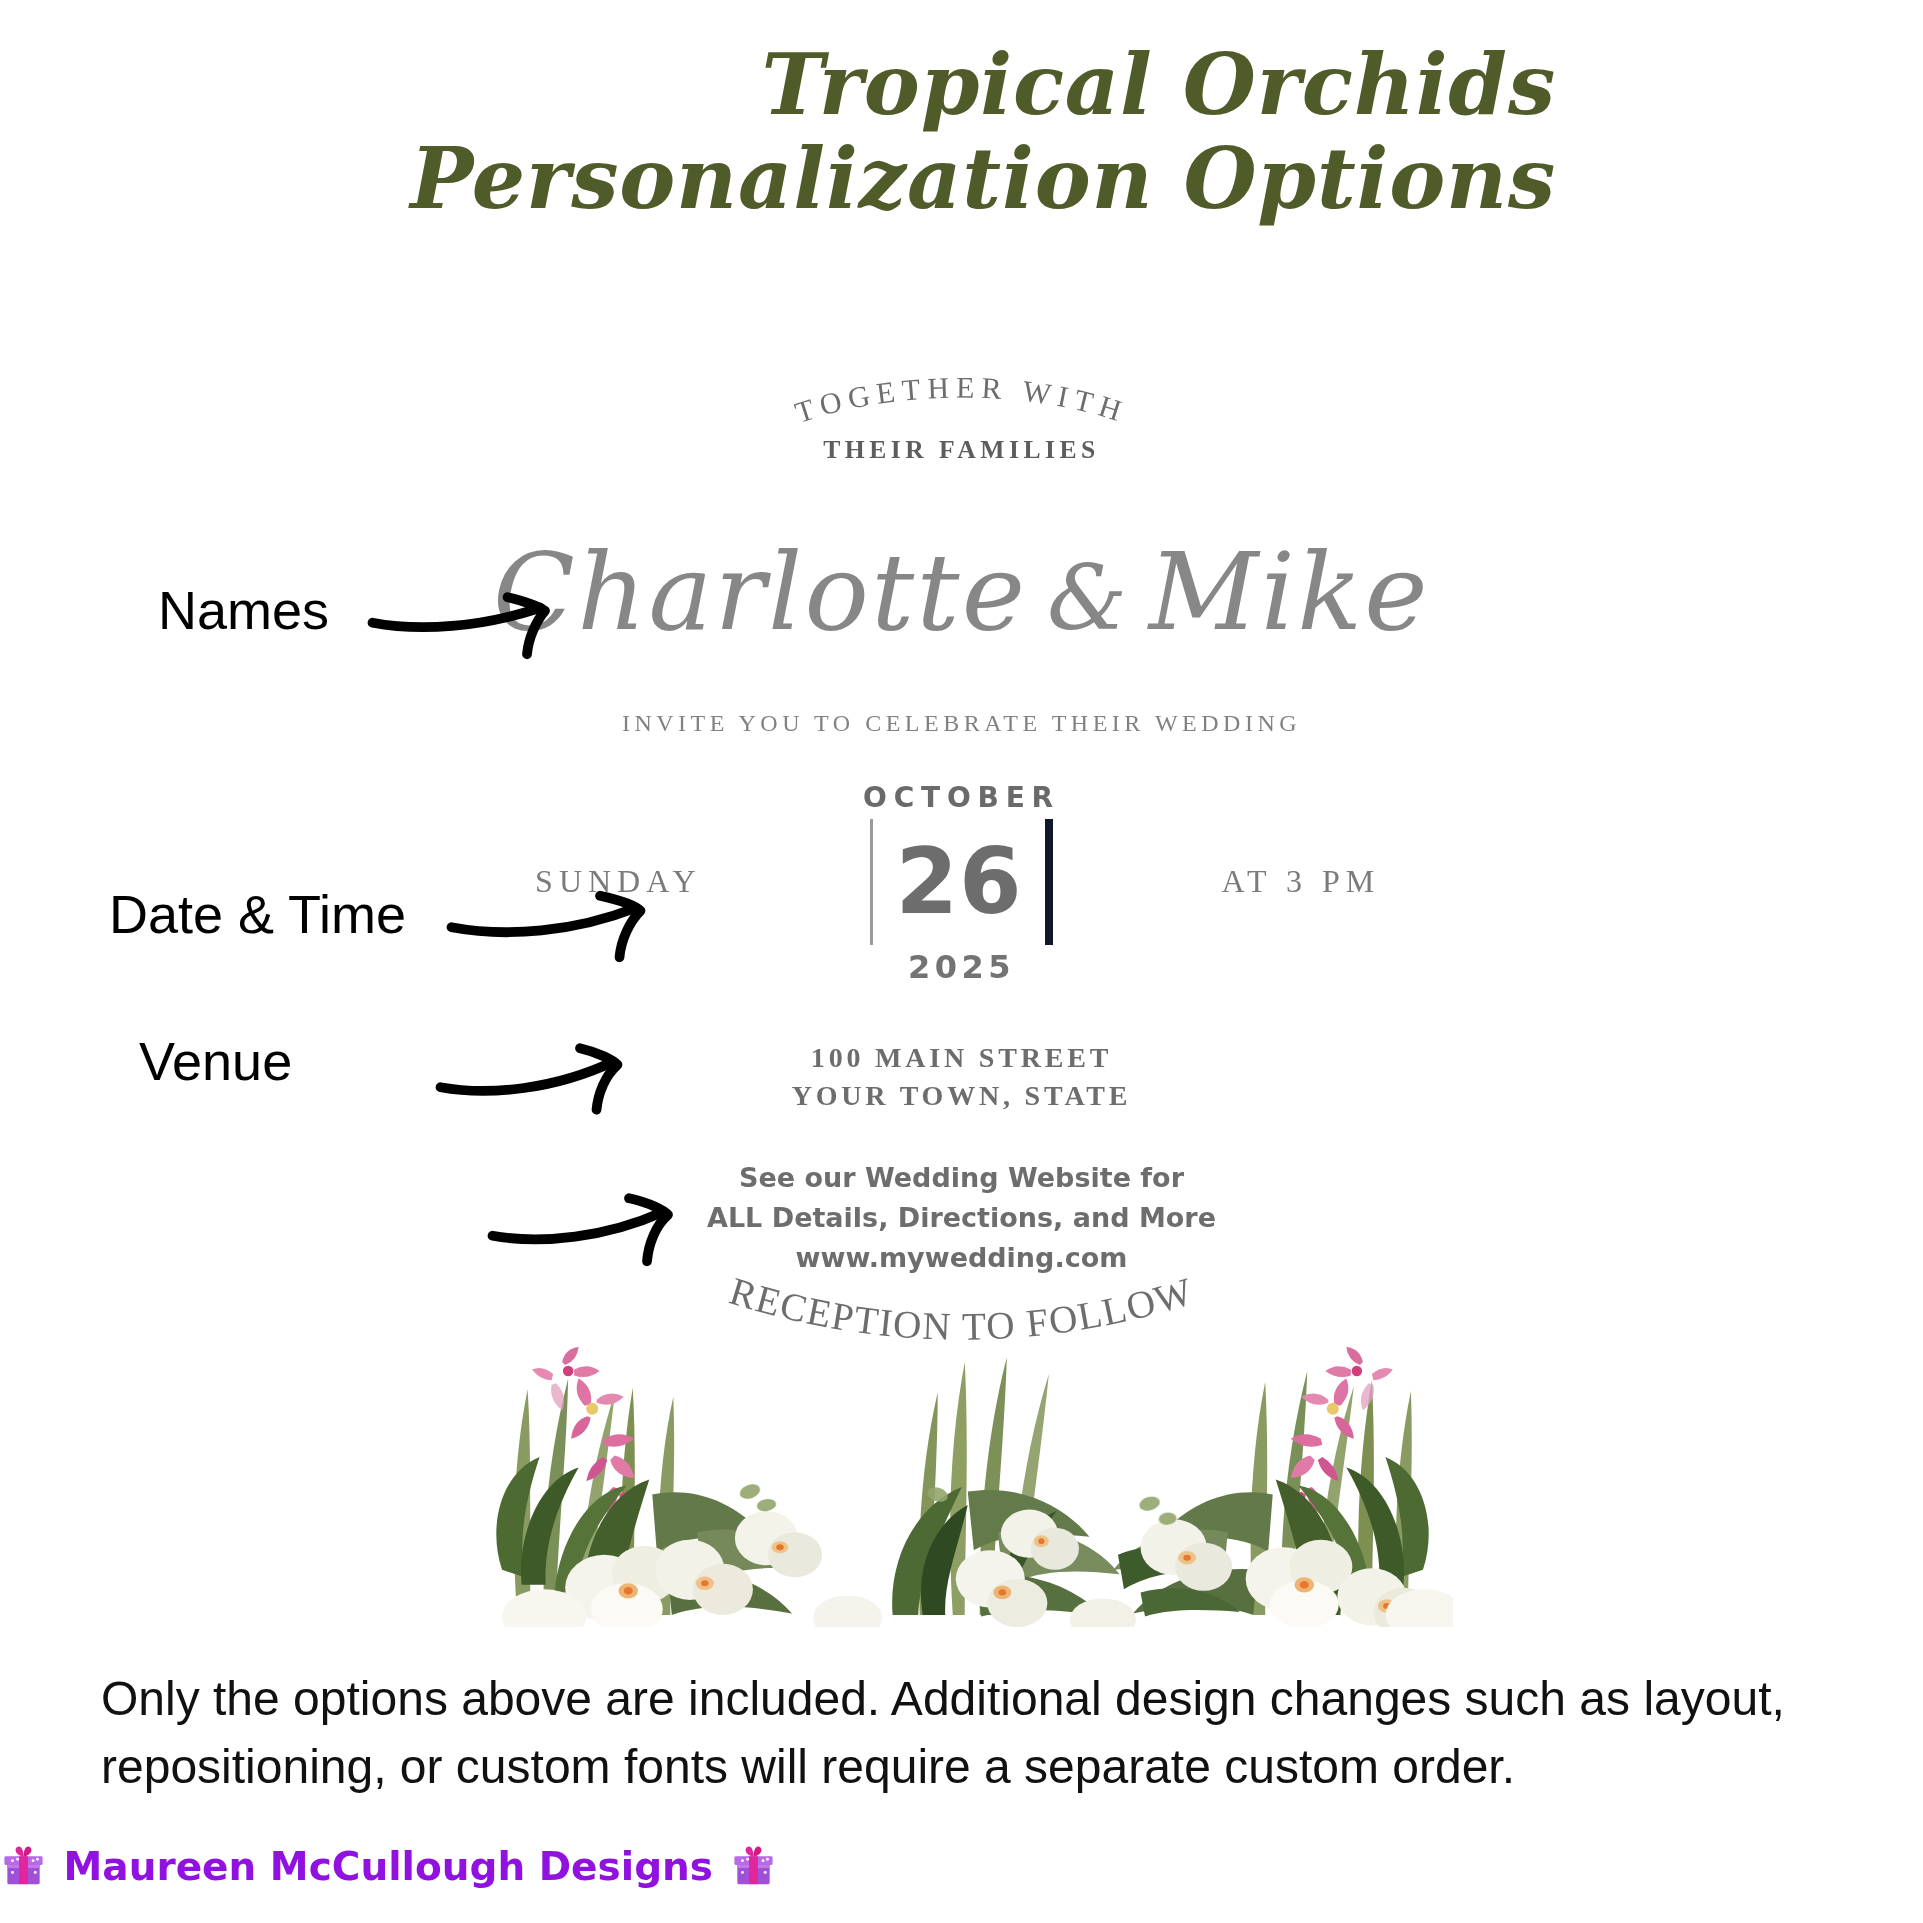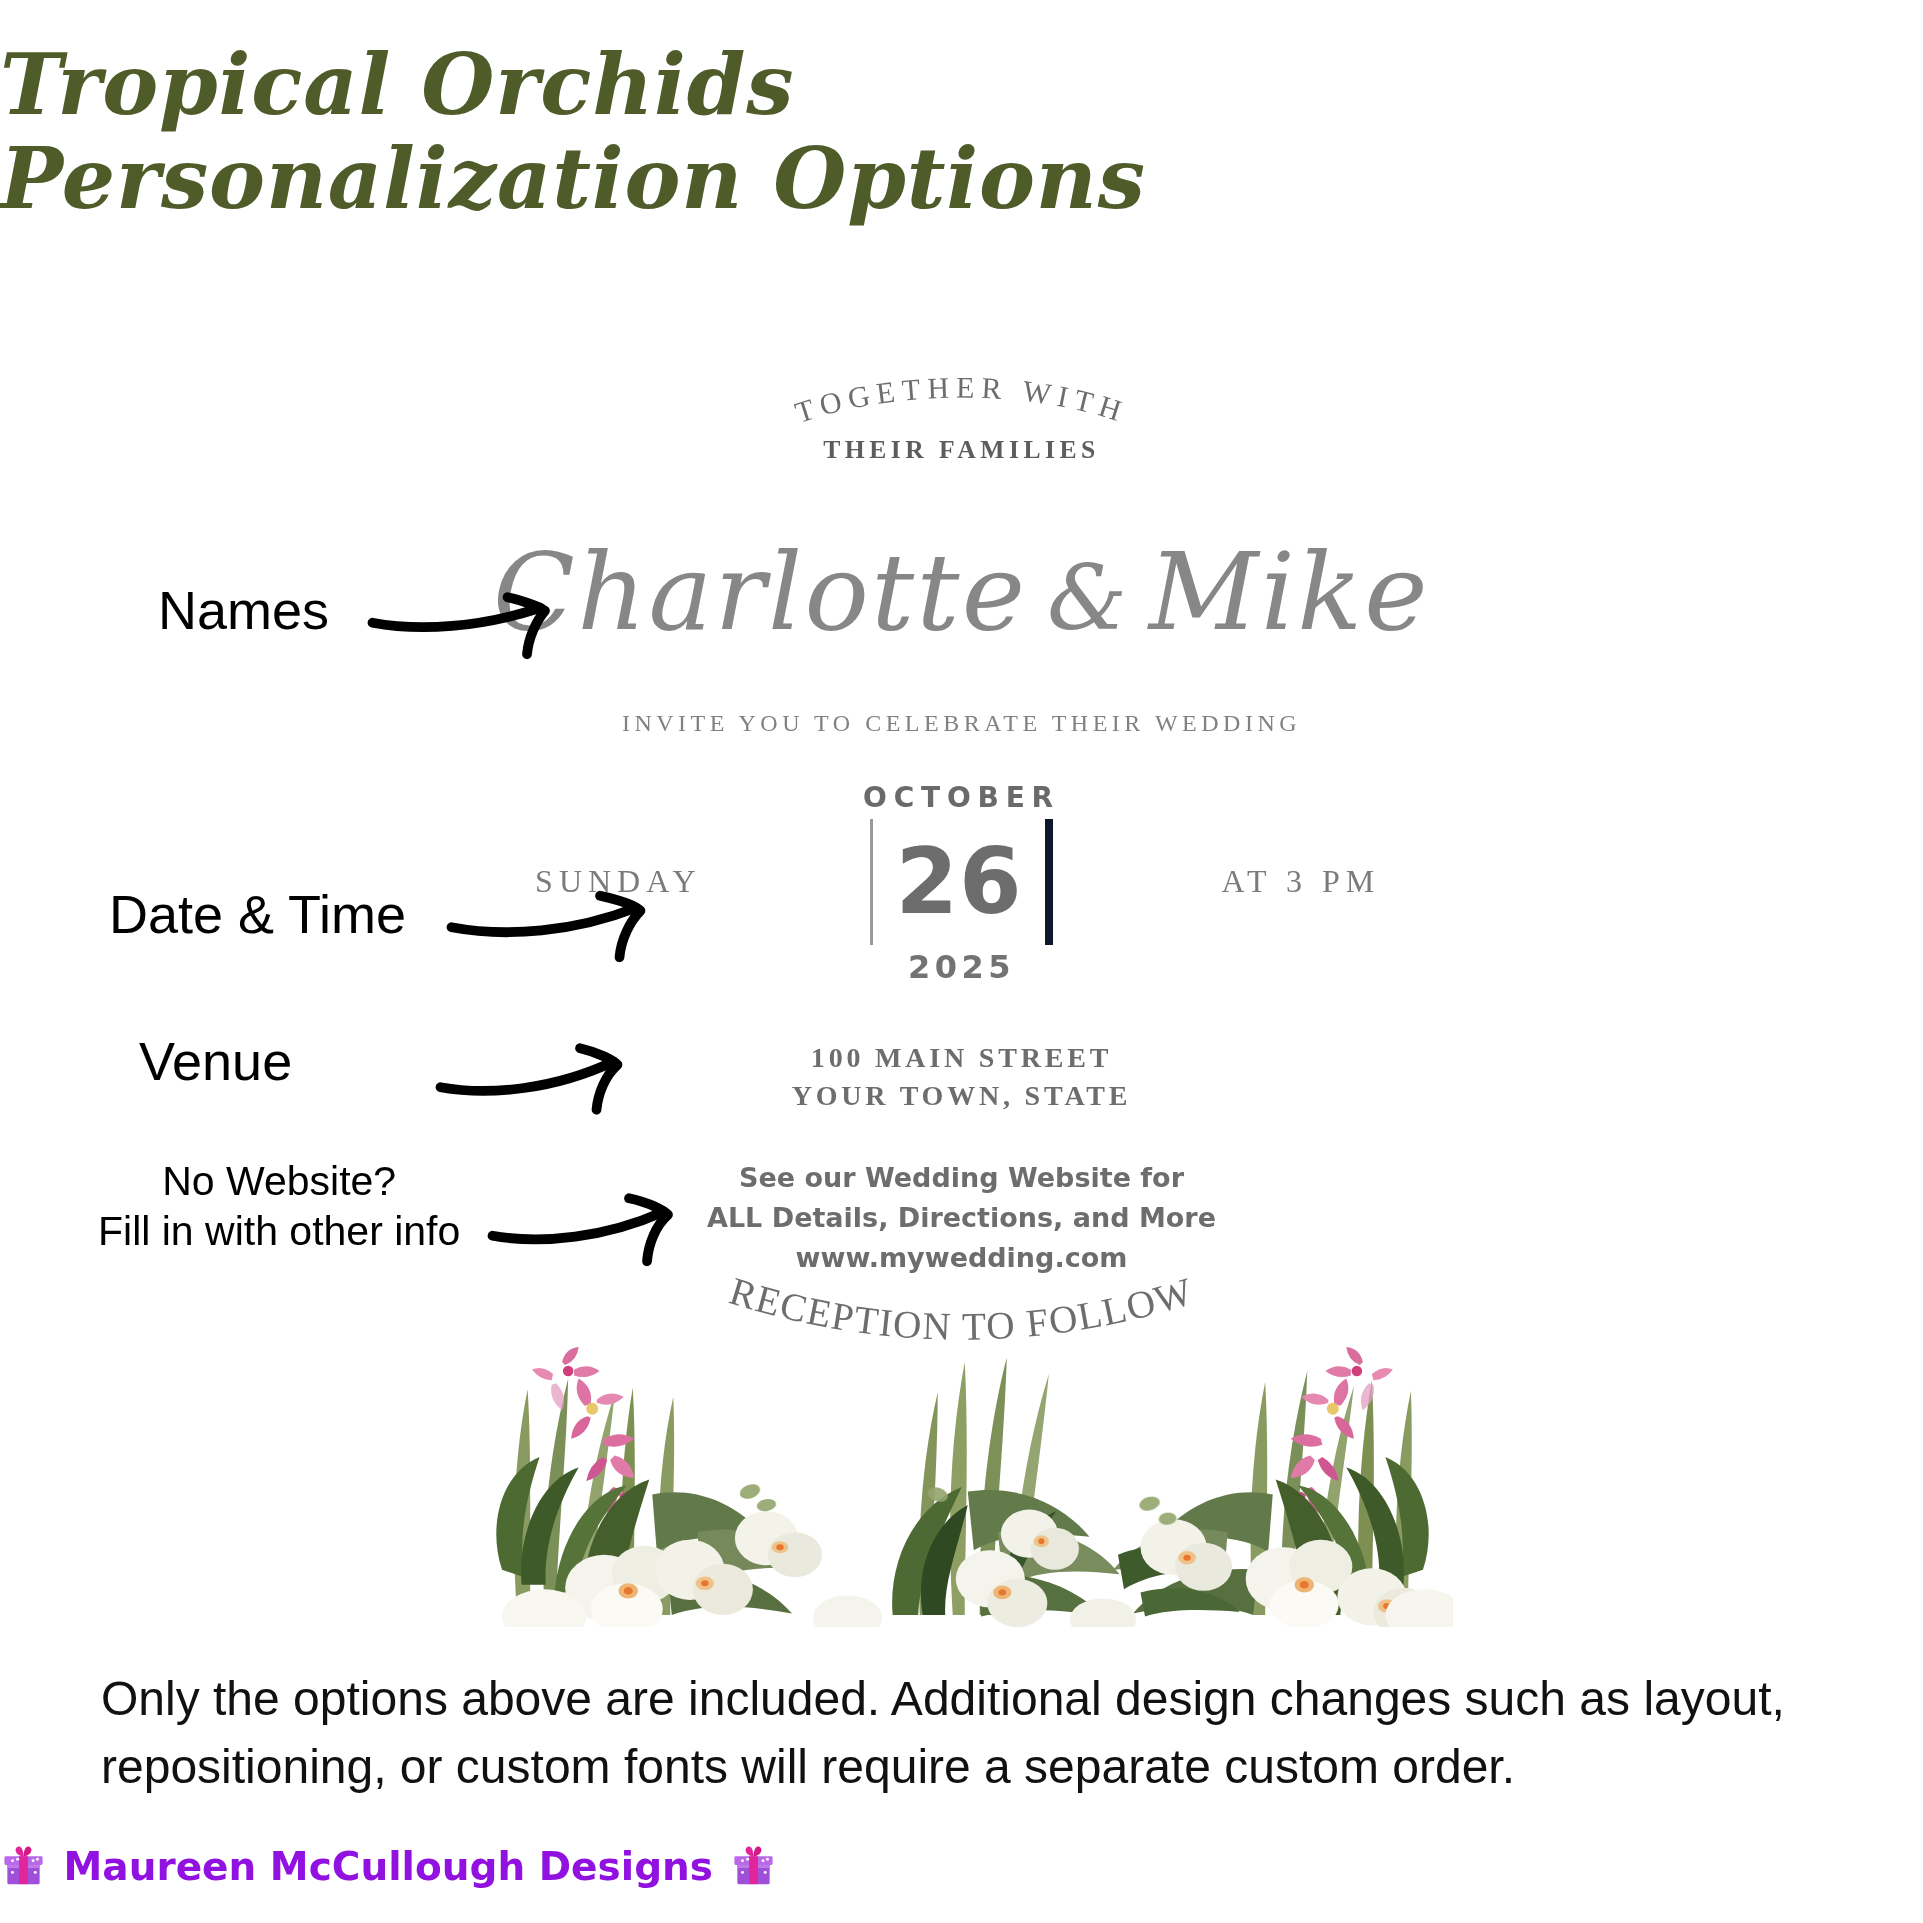--- a/index.html
+++ b/index.html
@@ -19,21 +19,21 @@
     height: 1924px;
     background: #ffffff;
   }
 
   
   .title-block {
     position: absolute;
     top: 38px;
     left: 0;
     width: 1556px;
-    text-align: left;
+    text-align: right;
   }
   .title-line {
     font-family: "DejaVu Serif", serif;
     font-style: italic;
     font-weight: 700;
     color: #4f5c2a;
     letter-spacing: 0.8px;
   }
   .title-line-1 {
     font-size: 84px;
@@ -469,24 +469,20 @@
         <ellipse cx="620" cy="200" rx="14" ry="9" transform="rotate(18 620 200)"></ellipse>
         <ellipse cx="902" cy="212" rx="14" ry="9" transform="rotate(-16 902 212)"></ellipse>
         <ellipse cx="926" cy="232" rx="12" ry="8" transform="rotate(-6 926 232)"></ellipse>
       </g>
     </svg>
   </div>
 
   <div class="annot annot-names">Names</div>
   <div class="annot annot-datetime">Date &amp; Time</div>
   <div class="annot annot-venue">Venue</div>
-  <div class="annot annot-website">
-    <div>No Website?</div>
-    <div>Fill in with other info</div>
-  </div>
 
   <div class="arrow arrow-names">
     <svg width="195" height="83" viewBox="0 0 260 110" xmlns="http://www.w3.org/2000/svg">
       <path d="M6,50 C70,62 150,56 230,30" stroke="#000" stroke-width="13" fill="none" stroke-linecap="round"></path>
       <path d="M186,16 C212,22 230,30 236,34 C224,48 214,70 212,92" stroke="#000" stroke-width="13" fill="none" stroke-linecap="round" stroke-linejoin="round"></path>
     </svg>
   </div>
 
   <div class="arrow arrow-datetime">
     <svg width="210" height="83" viewBox="0 0 280 110" xmlns="http://www.w3.org/2000/svg">

